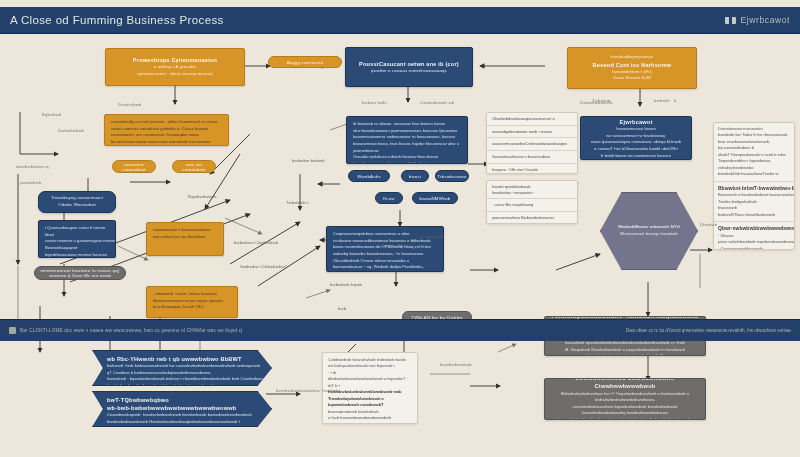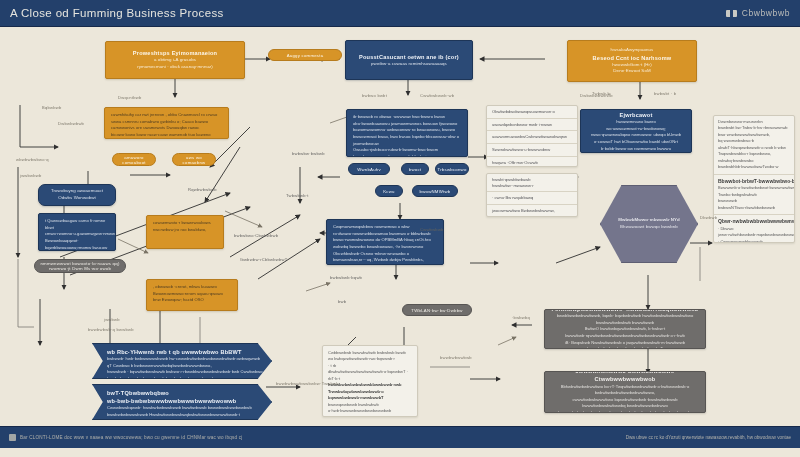--- a/index.html
+++ b/index.html
@@ -4,21 +4,21 @@
 <title>Business Process Diagram</title>
 <style>
   html,body{margin:0;padding:0;}
   body{
     width:800px;height:457px;overflow:hidden;
     background:#ece7da;
     font-family:"Liberation Sans", sans-serif;
     position:relative;
     -webkit-font-smoothing:antialiased;
   }
-  #canvas{position:absolute;left:0;top:0;width:800px;height:448px;}
+  #canvas{position:absolute;left:0;top:7px;width:800px;height:334px;}
 
   
   .header{
     position:absolute;left:0;top:0;width:800px;height:27px;
     background:#23406b;
     border-bottom:1px solid #16294a;
     display:flex;align-items:center;
     box-sizing:border-box;padding:0 10px;
     z-index:40;
   }
@@ -127,21 +127,21 @@
 </style>
 </head>
 <body>
 
 <div id="canvas">
 
   <div class="header">
     <div class="header-title">A Close od Fumming Business Process</div>
     <div class="header-right">
       <div class="brand-mark"></div>
-      <div class="brand-text">Cbwbwbwb</div>
+      <div class="brand-text">Ejwrbcawot</div>
     </div>
   </div>
 
   <div class="stage">
 
     <svg id="wires" viewBox="0 0 800 408" preserveAspectRatio="none">
       <defs>
         <marker id="ah" markerWidth="6" markerHeight="6" refX="5" refY="3" orient="auto">
           <path d="M0,0 L6,3 L0,6 z" fill="#2f2f2f"></path>
         </marker>

